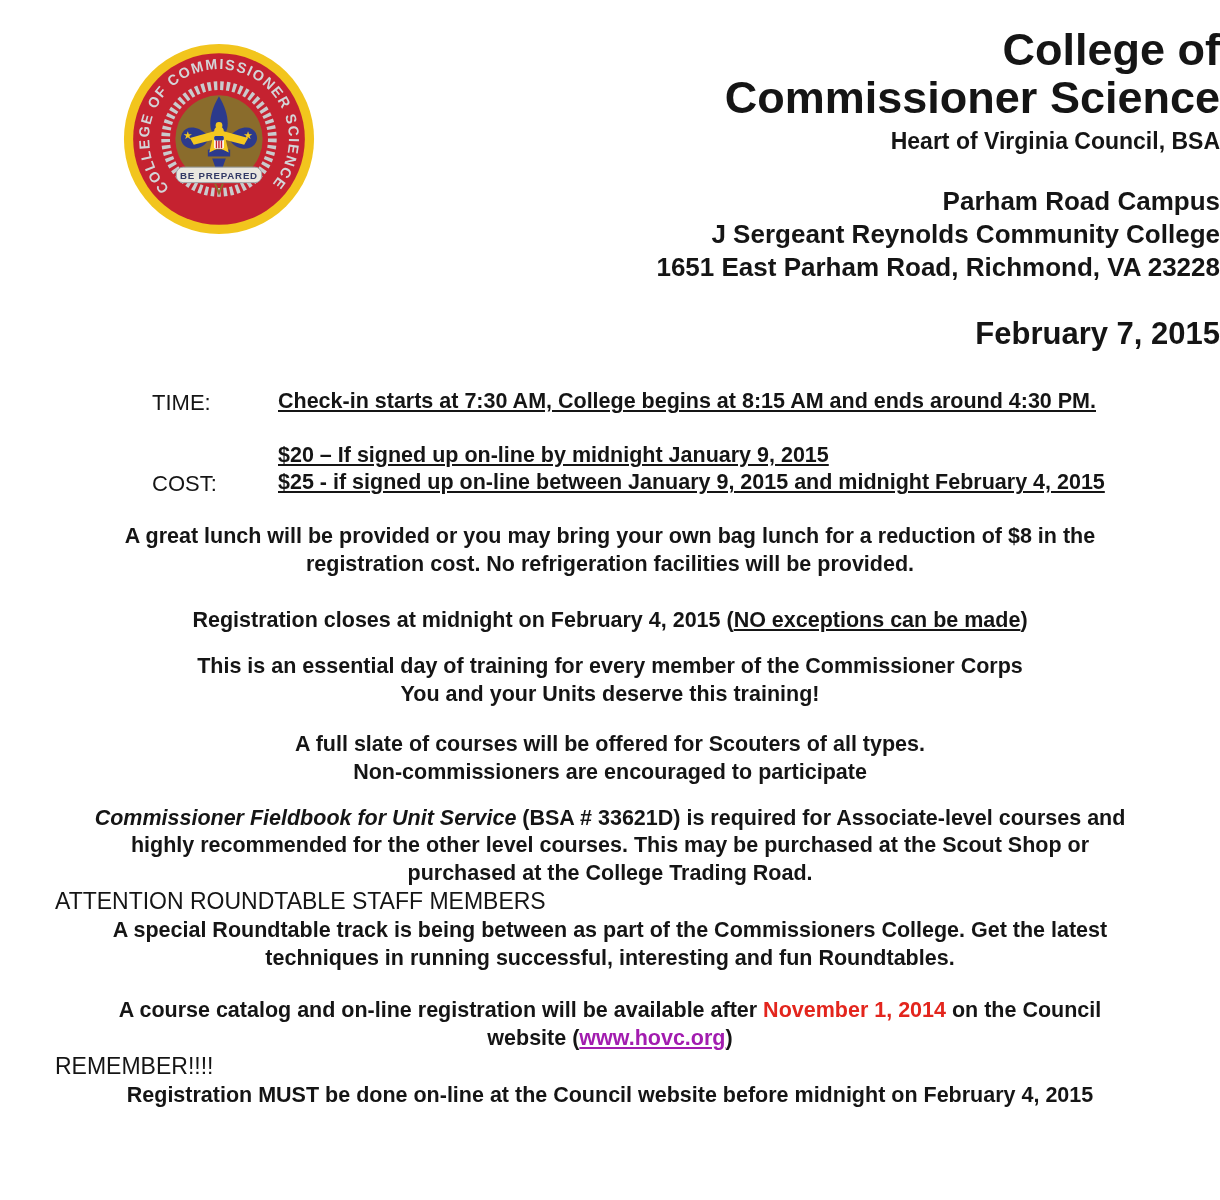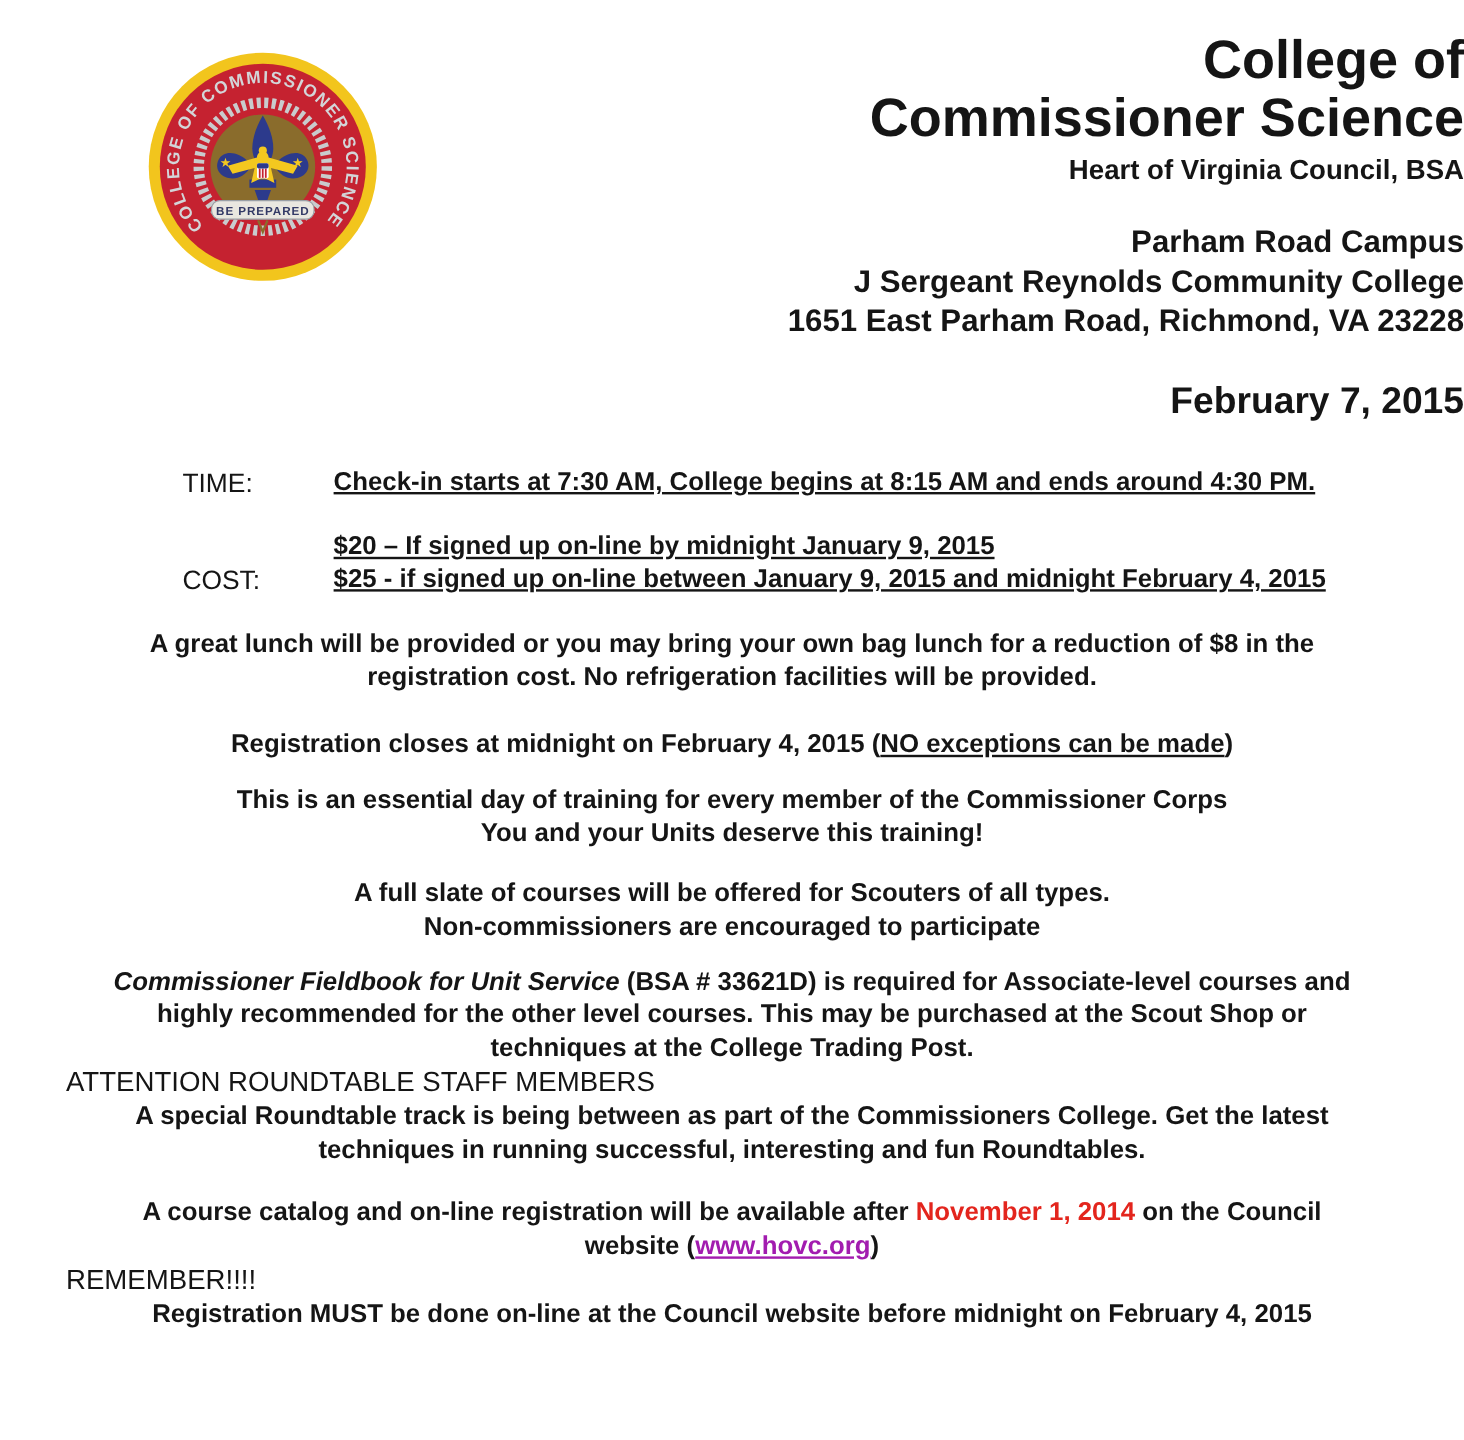--- a/index.html
+++ b/index.html
@@ -130,21 +130,21 @@
   </p>
 
   <p class="para mt-slate">
     <span class="line">A full slate of courses will be offered for Scouters of all types.</span>
     <span class="line">Non-commissioners are encouraged to participate</span>
   </p>
 
   <p class="para mt-field">
     <span class="line"><span class="it">Commissioner Fieldbook for Unit Service</span><span> (BSA # 33621D) is required for Associate-level courses and</span></span>
     <span class="line">highly recommended for the other level courses.  This may be purchased at the Scout Shop or</span>
-    <span class="line">techniques at the College Trading Post.</span>
+    <span class="line">purchased at the College Trading Road.</span>
   </p>
 
   <section>
     <div class="section-heading mt-attn">ATTENTION ROUNDTABLE STAFF MEMBERS</div>
     <p class="para" style="margin-top:2px">
       <span class="line">A special Roundtable track is being between as part of the Commissioners College. Get the latest</span>
       <span class="line">techniques in running successful, interesting and fun Roundtables.</span>
     </p>
   </section>
 

